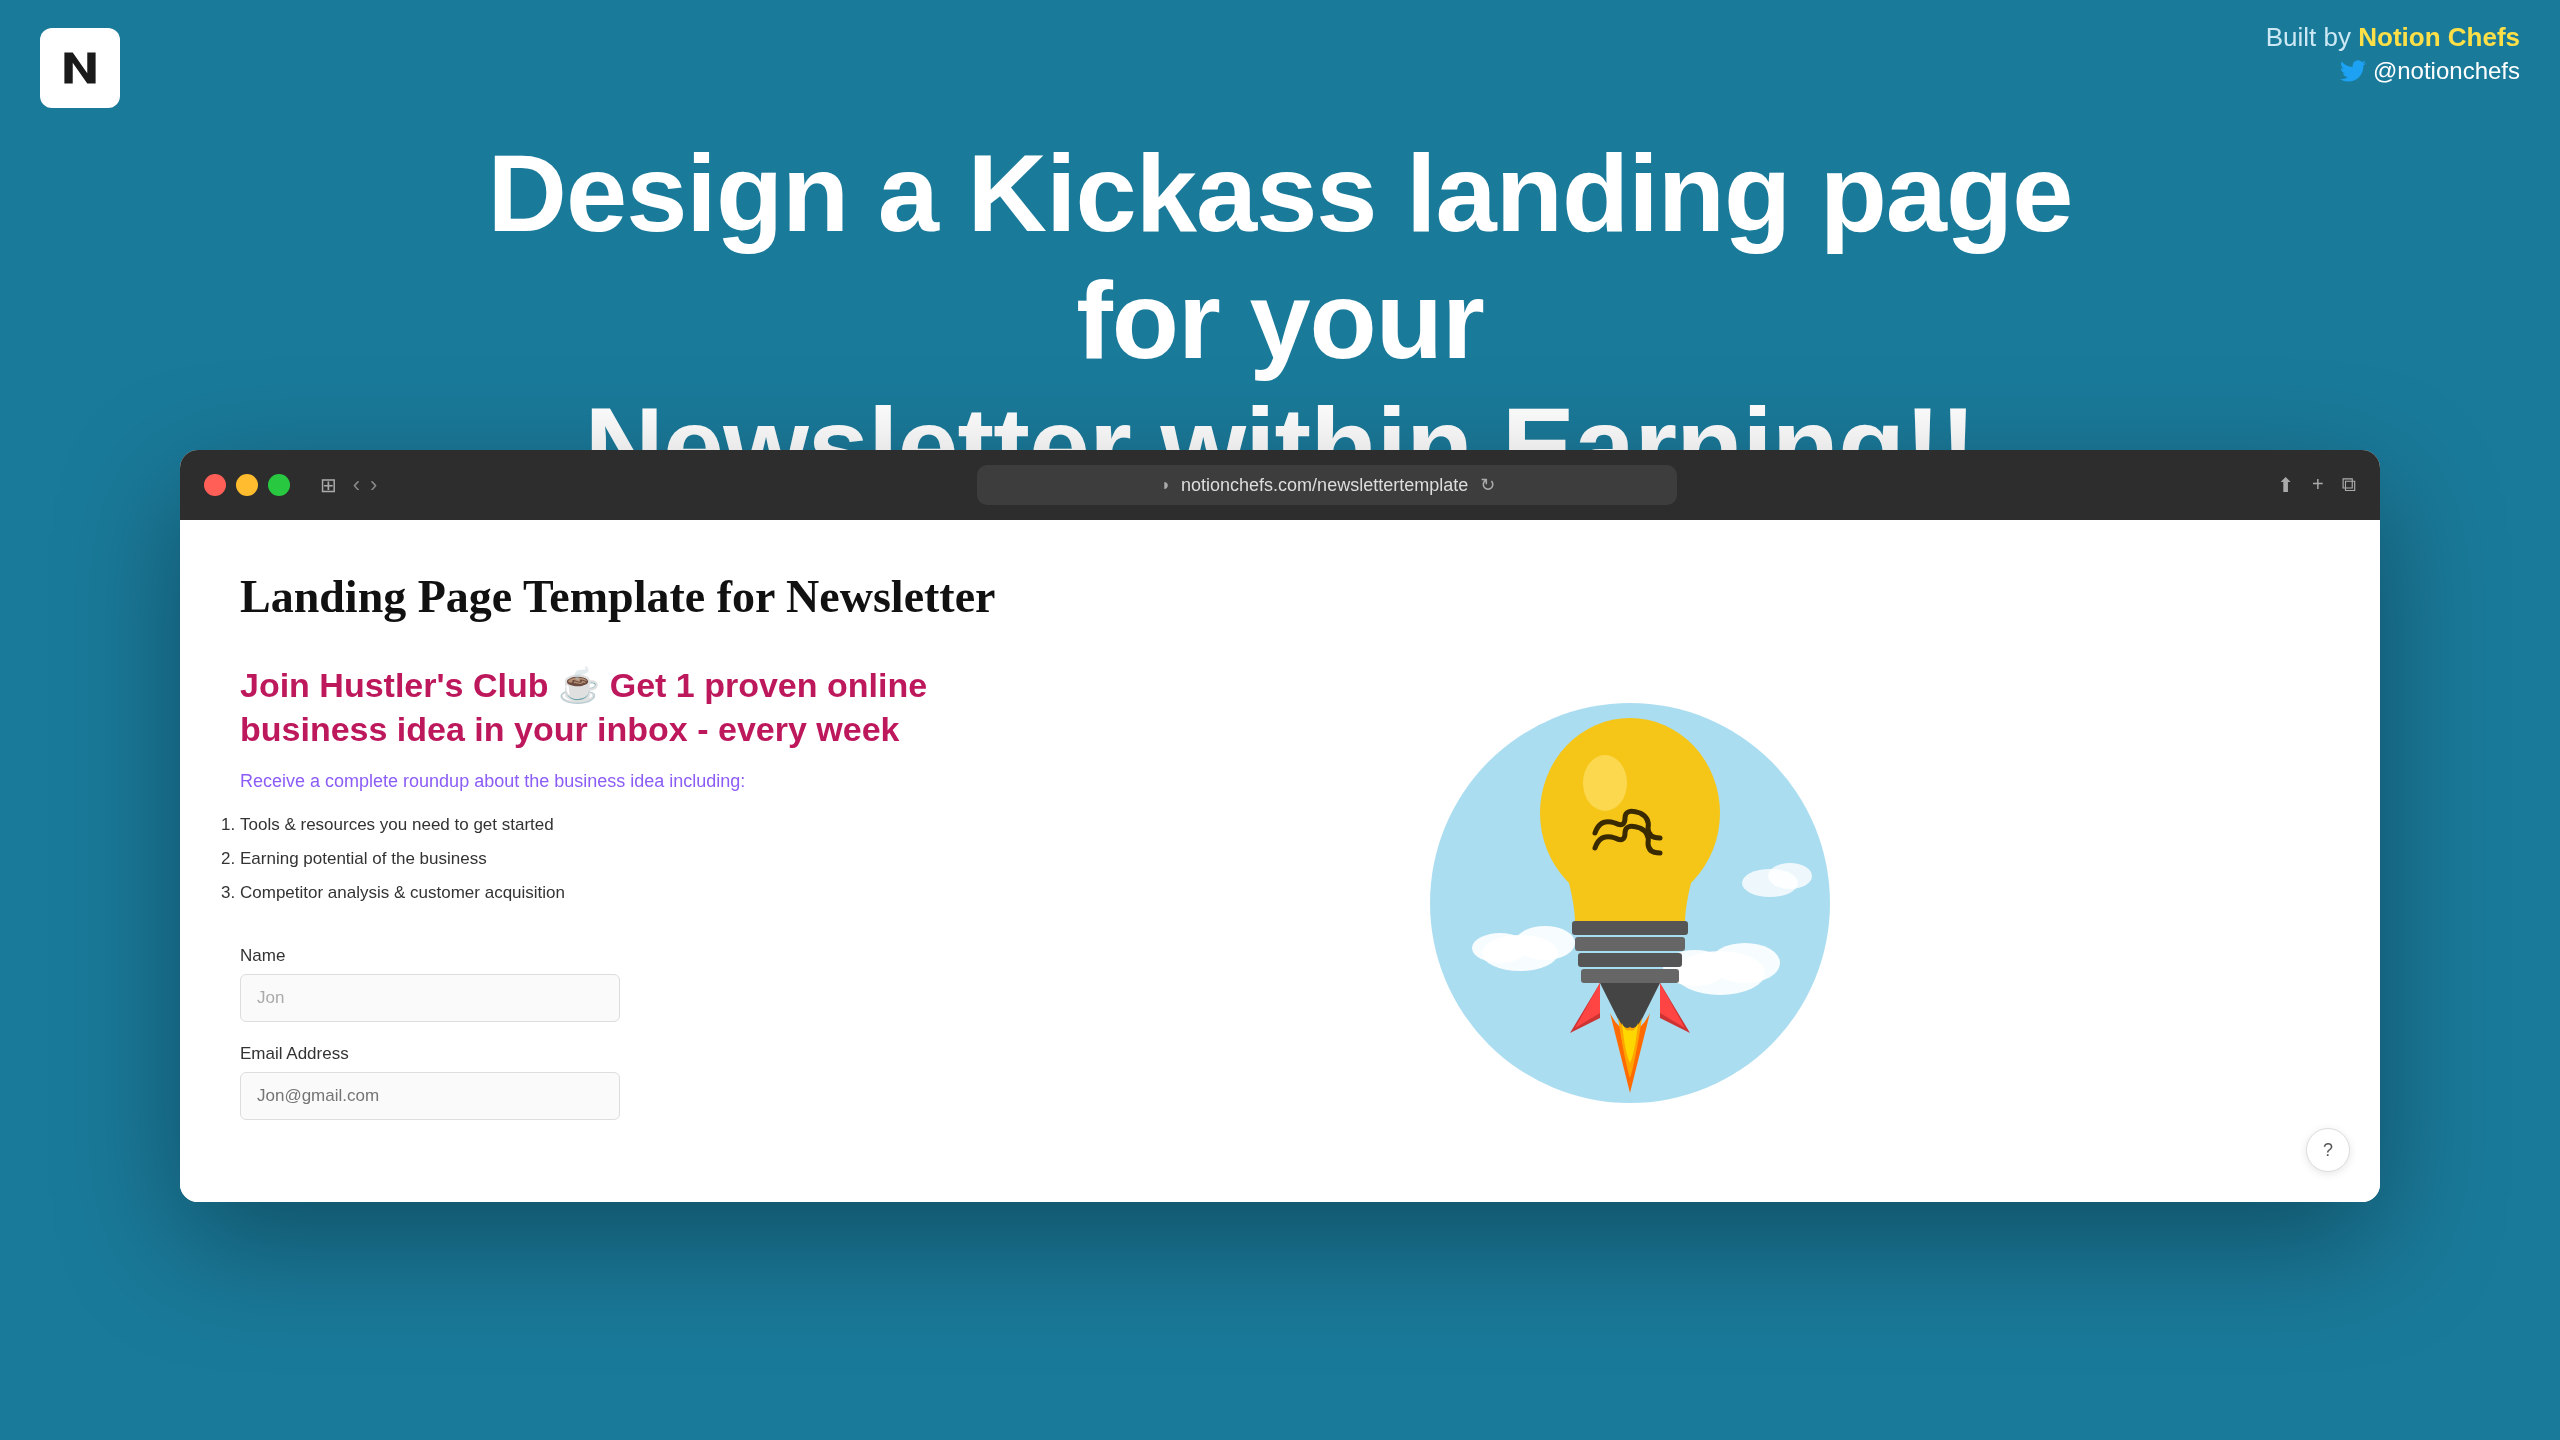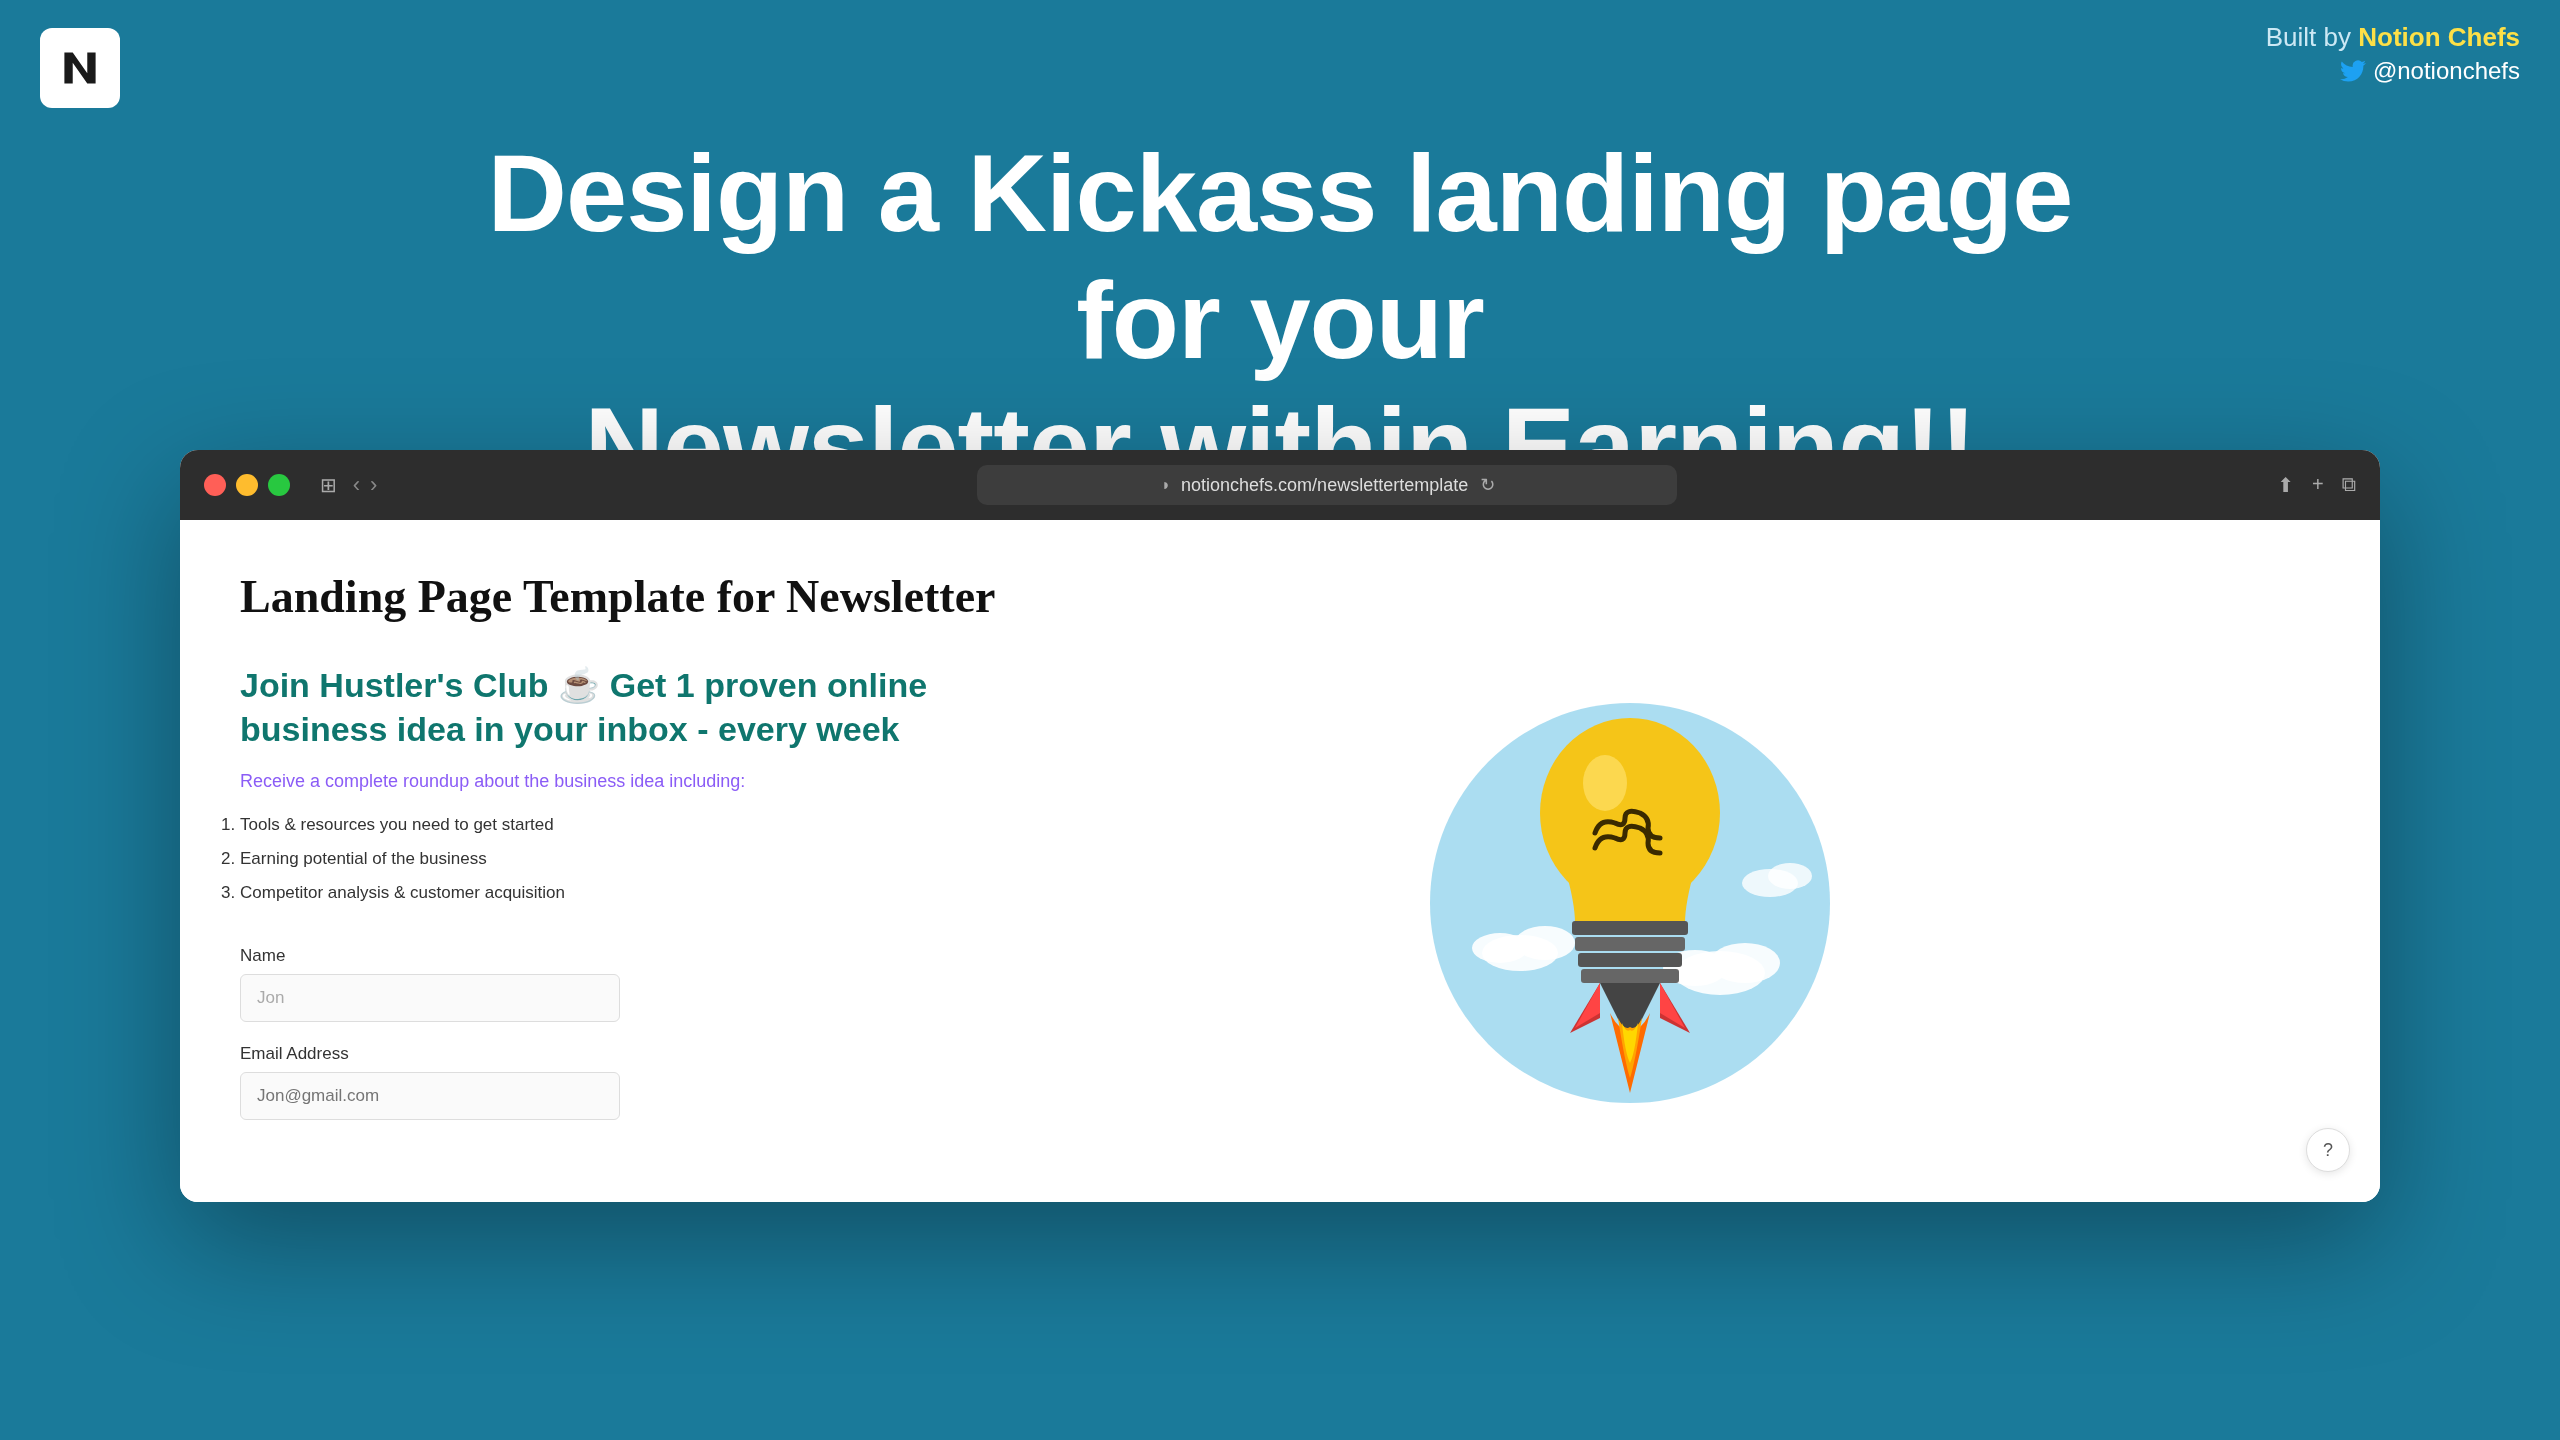--- a/index.html
+++ b/index.html
@@ -192,21 +192,21 @@
     }
 
     .left-col {
       flex: 1;
       max-width: 700px;
     }
 
     .newsletter-heading {
       font-size: 34px;
       font-weight: 700;
-      color: #0f766e;
+      color: #be185d;
       line-height: 1.3;
       margin-bottom: 20px;
     }
 
     .newsletter-description {
       font-size: 18px;
       color: #8b5cf6;
       margin-bottom: 16px;
     }
 

